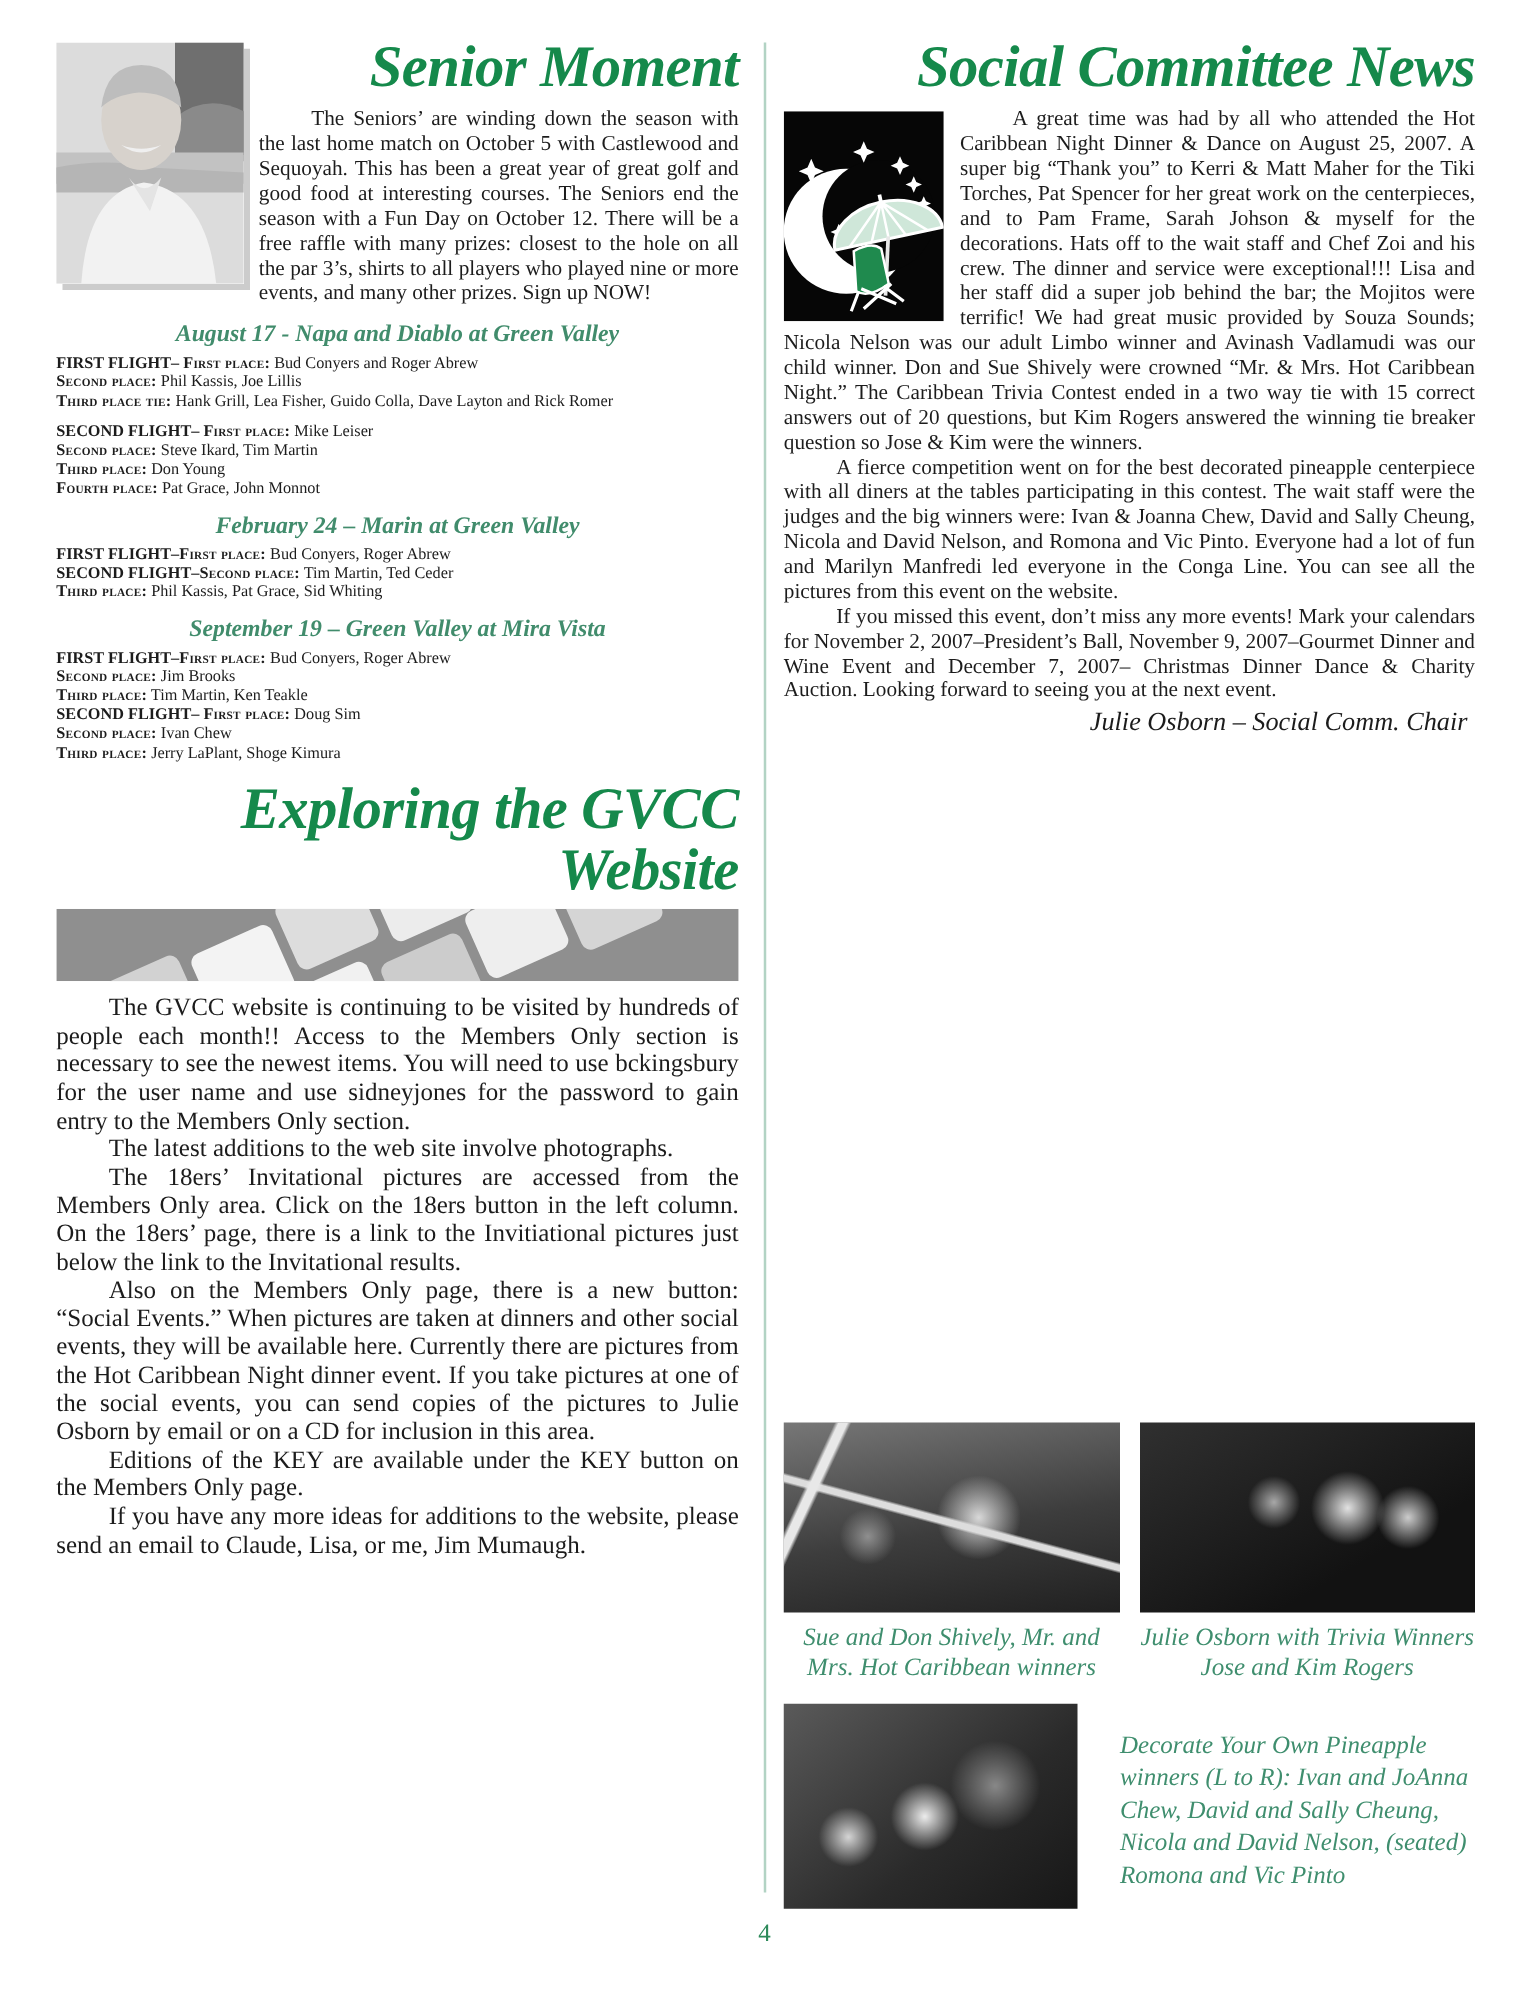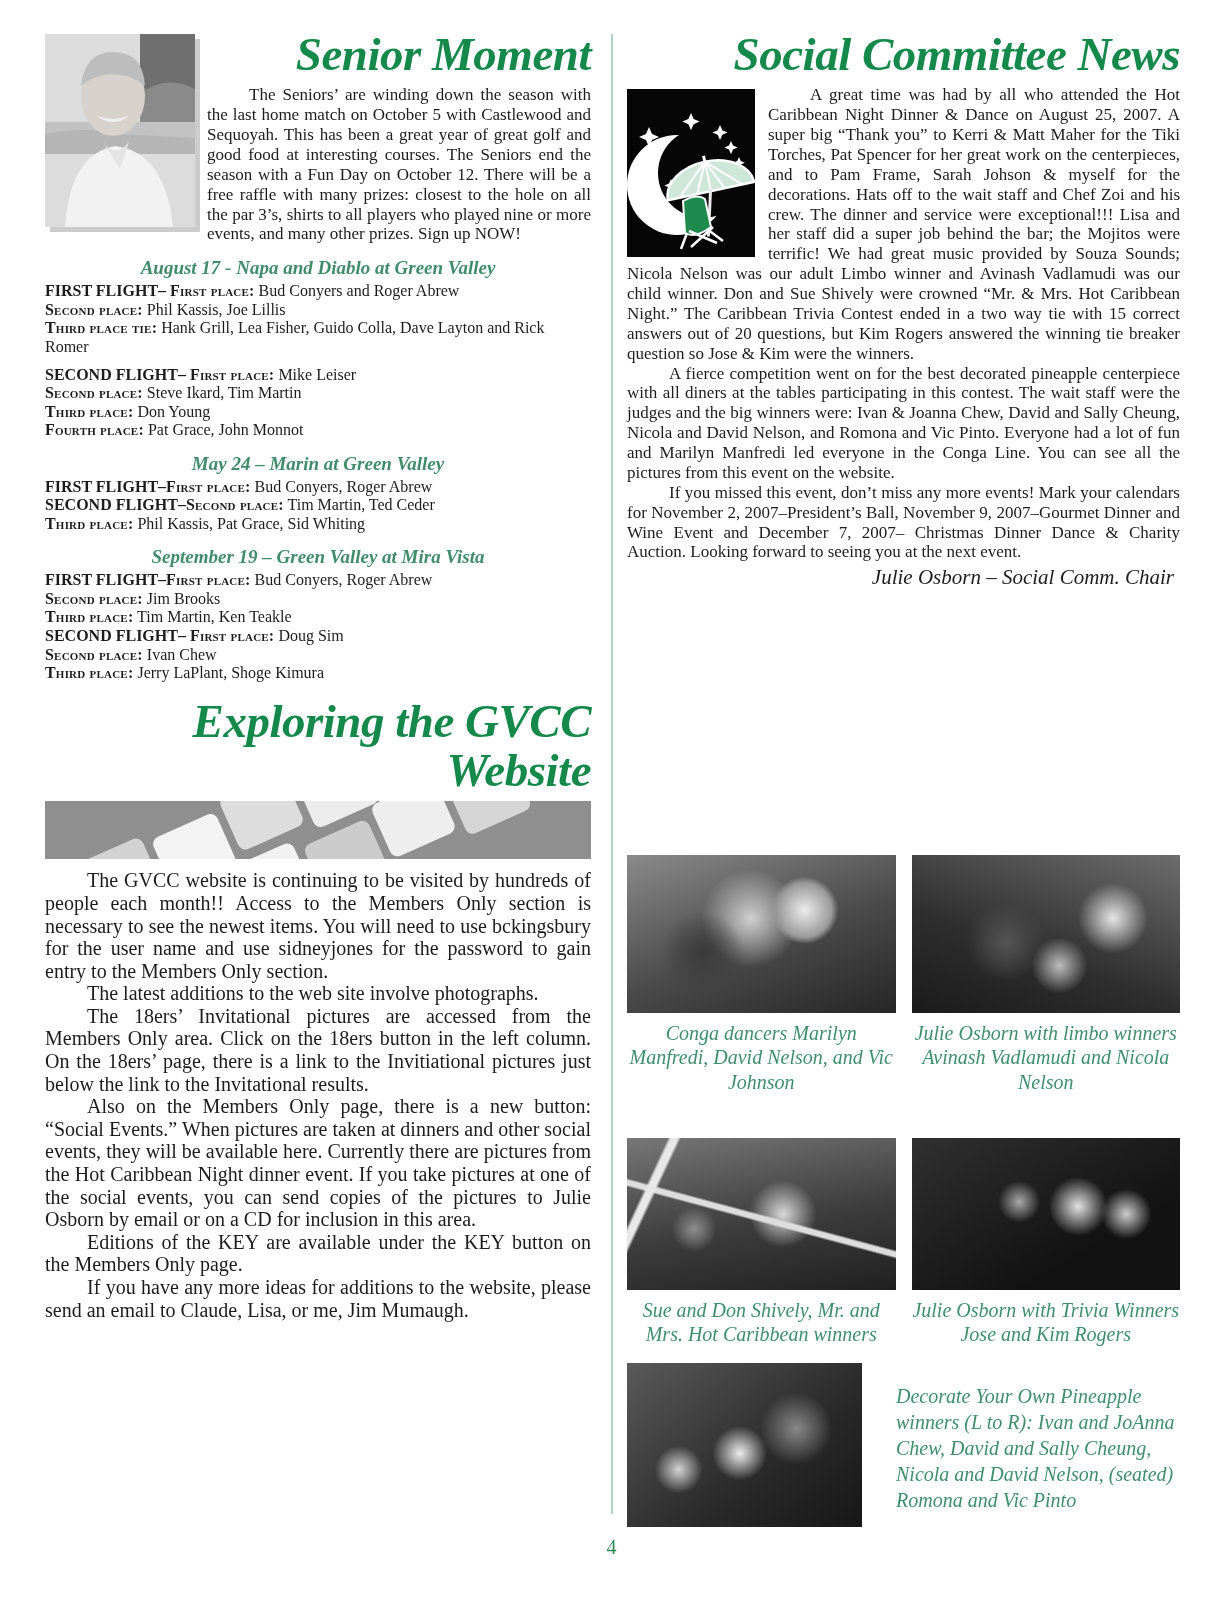--- a/index.html
+++ b/index.html
@@ -21,21 +21,21 @@
   h2.big { margin-top: 14px; }
 
   .body { font-size: 17px; line-height: 1.17; text-align: justify; margin: 0; }
   .ind  { text-indent: 42px; }
 
   .senior-photo { float: left; width: 150px; height: 193px; margin: 4px 12px 2px 0; box-shadow: 5px 5px 0 #cccccc; }
   .senior-photo svg { display: block; }
 
   .events { clear: left; }
   .events h3 { color: #418c6c; font-style: italic; font-weight: 600; font-size: 19px; text-align: center; margin: 13px 0 3px 0; }
-  .res { font-size: 16px; line-height: 1.16; margin: 0; text-align: left; }
+  .res { font-size: 13px; line-height: 1.16; margin: 0; text-align: left; }
   .res.gap { margin-top: 9px; }
   .fl { font-weight: 700; }
   .sc { font-weight: 700; font-variant: small-caps; letter-spacing: 0.2px; }
 
   .keyboard-banner { width: 546px; height: 58px; margin: 6px 0 10px 0; overflow: hidden; }
   .website p { font-size: 20px; line-height: 1.13; }
 
   .logo { float: left; width: 128px; height: 168px; margin: 4px 13px 4px 0; }
   .byline { text-align: right; font-style: italic; font-size: 21px; margin: 3px 6px 0 0; }
 
@@ -109,21 +109,21 @@
   <section class="events">
     <h3>August 17 - Napa and Diablo at Green Valley</h3>
     <p class="res"><span class="fl">FIRST FLIGHT– </span><span class="sc">First place:</span><span> Bud Conyers and Roger Abrew</span></p>
     <p class="res"><span class="fl"></span><span class="sc">Second place:</span><span> Phil Kassis, Joe Lillis</span></p>
     <p class="res"><span class="fl"></span><span class="sc">Third place tie:</span><span> Hank Grill, Lea Fisher, Guido Colla, Dave Layton and Rick Romer</span></p>
     <p class="res gap"><span class="fl">SECOND FLIGHT– </span><span class="sc">First place:</span><span> Mike Leiser</span></p>
     <p class="res"><span class="fl"></span><span class="sc">Second place:</span><span> Steve Ikard, Tim Martin</span></p>
     <p class="res"><span class="fl"></span><span class="sc">Third place:</span><span> Don Young</span></p>
     <p class="res"><span class="fl"></span><span class="sc">Fourth place:</span><span> Pat Grace, John Monnot</span></p>
 
-    <h3>May 24 – Marin at Green Valley</h3>
+    <h3>February 24 – Marin at Green Valley</h3>
     <p class="res"><span class="fl">FIRST FLIGHT–</span><span class="sc">First place:</span><span> Bud Conyers, Roger Abrew</span></p>
     <p class="res"><span class="fl">SECOND FLIGHT–</span><span class="sc">Second place:</span><span> Tim Martin, Ted Ceder</span></p>
     <p class="res"><span class="fl"></span><span class="sc">Third place:</span><span> Phil Kassis, Pat Grace, Sid Whiting</span></p>
 
     <h3>September 19 – Green Valley at Mira Vista</h3>
     <p class="res"><span class="fl">FIRST FLIGHT–</span><span class="sc">First place:</span><span> Bud Conyers, Roger Abrew</span></p>
     <p class="res"><span class="fl"></span><span class="sc">Second place:</span><span> Jim Brooks</span></p>
     <p class="res"><span class="fl"></span><span class="sc">Third place:</span><span> Tim Martin, Ken Teakle</span></p>
     <p class="res"><span class="fl">SECOND FLIGHT– </span><span class="sc">First place:</span><span> Doug Sim</span></p>
     <p class="res"><span class="fl"></span><span class="sc">Second place:</span><span> Ivan Chew</span></p>
@@ -189,30 +189,20 @@
       <path d="M56,112 Q70,104 78,110 L84,138 Q68,150 58,144 Z" fill="#1f8a4e" stroke="#ffffff" stroke-width="2"></path>
       <path d="M60,144 L54,160 M80,140 L96,152 M62,142 L90,154 M86,138 L64,158" stroke="#ffffff" stroke-width="2.5" fill="none"></path>
     </svg>
   </div>
 
   <p class="body ind">A great time was had by all who attended the Hot Caribbean Night Dinner &amp; Dance on August 25, 2007. A super big “Thank you” to Kerri &amp; Matt Maher for the Tiki Torches, Pat Spencer for her great work on the centerpieces, and to Pam Frame, Sarah Johson &amp; myself for the decorations. Hats off to the wait staff and Chef Zoi and his crew. The dinner and service were exceptional!!!  Lisa and her staff did a super job behind the bar; the Mojitos were terrific! We had great music provided by Souza Sounds; Nicola Nelson was our adult Limbo winner and Avinash Vadlamudi was our child winner. Don and Sue Shively were crowned  “Mr. &amp; Mrs. Hot Caribbean Night.”  The Caribbean Trivia Contest ended in a two way tie with 15 correct answers out of 20 questions, but Kim Rogers answered the winning tie breaker question so Jose &amp; Kim were the winners.</p>
   <p class="body ind">A fierce competition went on for the best decorated pineapple centerpiece with all diners at the tables participating in this contest. The wait staff were the judges and the big winners were: Ivan &amp; Joanna Chew, David and Sally Cheung, Nicola and David Nelson, and Romona and Vic Pinto. Everyone had a lot of fun and Marilyn Manfredi led everyone in the Conga Line. You can see all the pictures from this event on the website.</p>
   <p class="body ind">If you missed this event, don’t miss any more events! Mark your calendars for November 2, 2007–President’s Ball, November 9, 2007–Gourmet Dinner and Wine Event and December 7, 2007– Christmas Dinner Dance &amp; Charity Auction. Looking forward to seeing you at the next event.</p>
   <p class="byline">Julie Osborn – Social Comm. Chair</p>
 
-  <div class="prow prow1">
-    <figure>
-      <div class="photo ph-a"></div>
-      <figcaption>Conga dancers Marilyn Manfredi, David Nelson, and Vic Johnson</figcaption>
-    </figure>
-    <figure>
-      <div class="photo ph-b"></div>
-      <figcaption>Julie Osborn with limbo winners Avinash Vadlamudi and Nicola Nelson</figcaption>
-    </figure>
-  </div>
 
   <div class="prow prow2">
     <figure>
       <div class="photo ph-c"></div>
       <figcaption>Sue and Don Shively, Mr. and Mrs. Hot Caribbean winners</figcaption>
     </figure>
     <figure>
       <div class="photo ph-d"></div>
       <figcaption>Julie Osborn with Trivia Winners Jose and Kim Rogers</figcaption>
     </figure>

